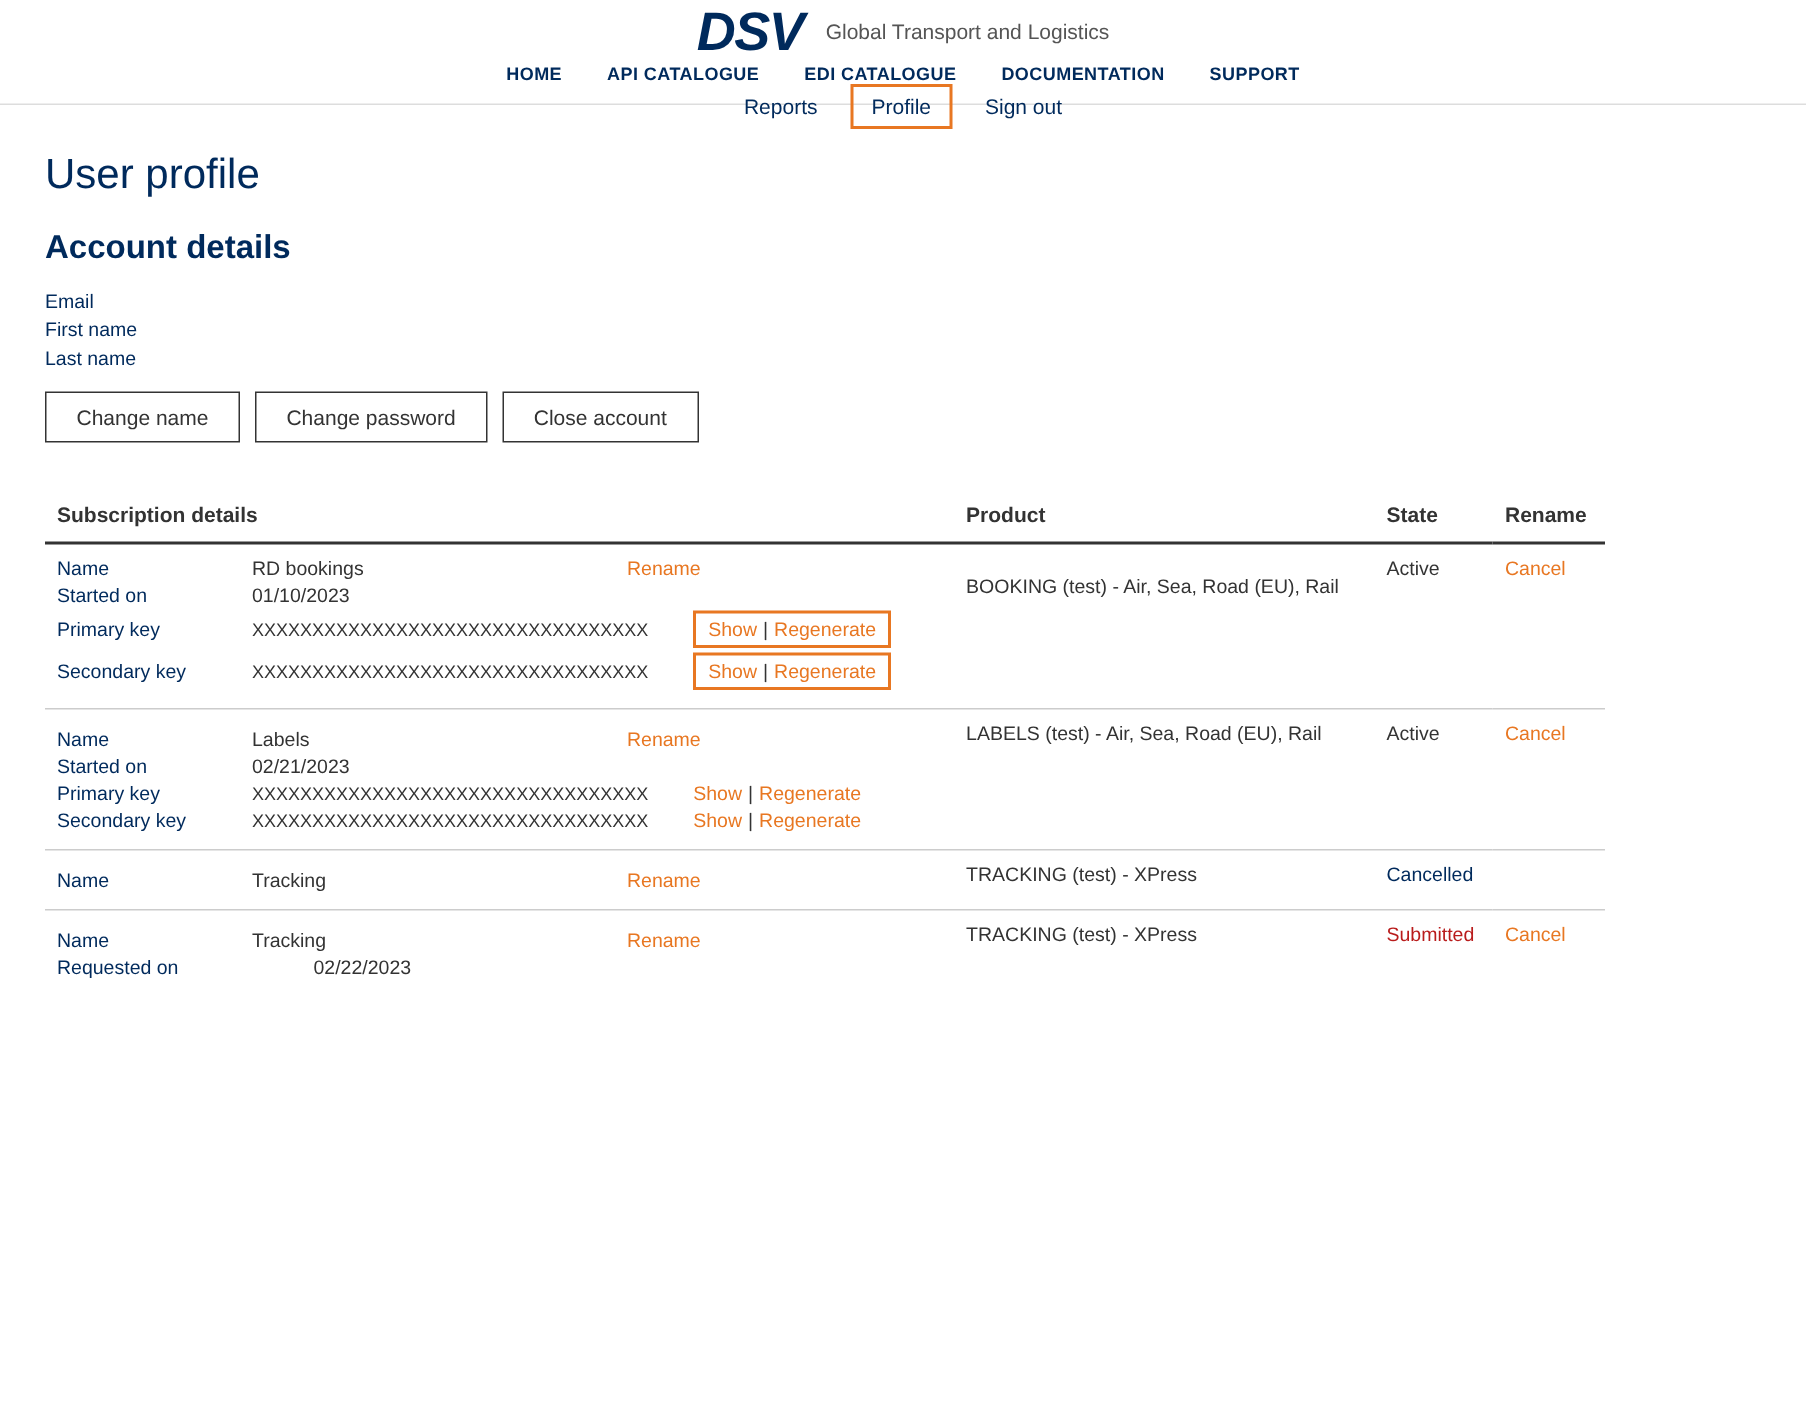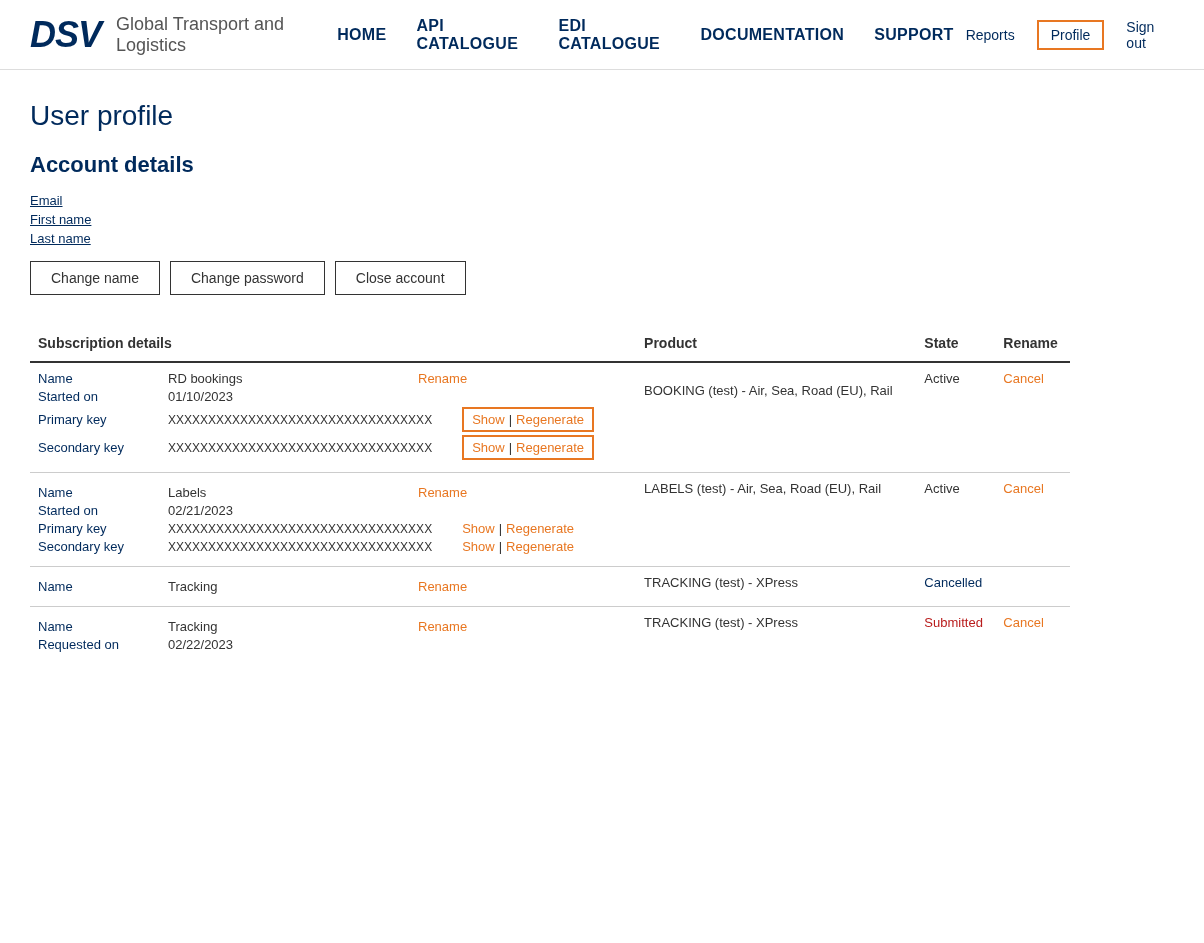--- a/index.html
+++ b/index.html
@@ -1,37 +1,37 @@
 <!DOCTYPE html>
 <html><head>
   <meta charset="utf-8">
   <style>
     * { margin: 0; padding: 0; box-sizing: border-box; }
     body { font-family: Arial, sans-serif; font-size: 14px; color: #333; background: #fff; }
 
     
-    .header { border-bottom: 1px solid #ddd; padding: 0 30px; display: flex; align-items: center; justify-content: space-between; height: 70px; }
+    .header { border-bottom: 1px solid #ddd; padding: 0 30px; display: flex; align-items: center; justify-content: space-between; height: 70px; flex-direction: column; }
     .logo-area { display: flex; align-items: center; gap: 15px; }
     .logo-dsv { font-size: 36px; font-weight: 900; color: #002a5c; letter-spacing: -1px; font-style: italic; }
-    .logo-tagline { font-size: 18px; color: #555; }
+    .logo-tagline { font-size: 14px; color: #555; }
     .main-nav { display: flex; align-items: center; gap: 30px; }
-    .main-nav a { text-decoration: none; color: #002a5c; font-size: 16px; font-weight: 600; letter-spacing: 0.3px; }
+    .main-nav a { text-decoration: none; color: #002a5c; font-size: 12px; font-weight: 600; letter-spacing: 0.3px; }
     .right-nav { display: flex; align-items: center; gap: 10px; }
     .right-nav a { text-decoration: none; color: #002a5c; font-size: 14px; padding: 5px 12px; }
     .right-nav a.active { border: 2px solid #e87722; color: #002a5c; }
 
     
     .content { padding: 30px 30px; max-width: 1100px; }
     h1 { font-size: 28px; color: #002a5c; font-weight: 400; margin-bottom: 20px; }
     h2 { font-size: 22px; color: #002a5c; font-weight: 700; margin-bottom: 15px; }
 
     
     .account-details { margin-bottom: 30px; }
     .field-row { display: flex; align-items: center; margin-bottom: 4px; }
-    .field-label { color: #002a5c; font-size: 13px; min-width: 130px; text-decoration: underline; }
+    .field-label { color: #002a5c; font-size: 13px; min-width: 130px; }
     .field-value { color: #333; font-size: 13px; }
 
     .btn-group { display: flex; gap: 10px; margin-top: 15px; }
     .btn { border: 1px solid #333; background: #fff; padding: 8px 20px; font-size: 14px; cursor: pointer; color: #333; }
 
     
     .subscriptions { margin-top: 20px; }
     .sub-table { width: 100%; border-collapse: collapse; margin-top: 10px; }
     .sub-table th { text-align: left; padding: 10px 8px; font-weight: 700; color: #333; font-size: 14px; border-bottom: 2px solid #333; }
     .sub-table td { padding: 6px 8px; font-size: 13px; vertical-align: top; }
@@ -186,21 +186,21 @@
 
         <tr class="sub-row-group">
           <td>
             <div style="display:flex; align-items:center; gap:30px; margin-bottom:3px; margin-top:4px;">
               <span style="color:#002a5c; min-width:100px;">Name</span>
               <span style="min-width:220px;">Tracking</span>
               <a class="link-orange" href="#">Rename</a>
             </div>
             <div style="display:flex; align-items:center; gap:30px; margin-bottom:6px;">
               <span style="color:#002a5c; min-width:100px;">Requested on</span>
-              <span style="min-width:220px;">02/22/2023</span>
+              <span style="min-width:220px;margin-left:41px;">02/22/2023</span>
             </div>
           </td>
           <td style="padding-top:8px;">TRACKING (test) - XPress</td>
           <td style="padding-top:8px; color:#b91c1c;">Submitted</td>
           <td style="padding-top:8px;"><a class="link-orange" href="#">Cancel</a></td>
         </tr>
       </tbody>
     </table>
   </div>
 </div>

